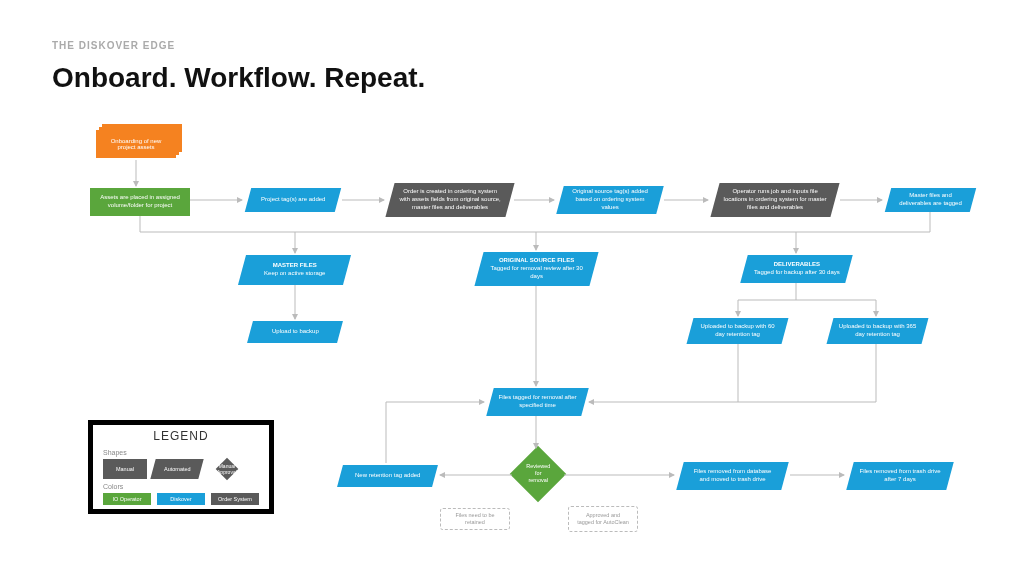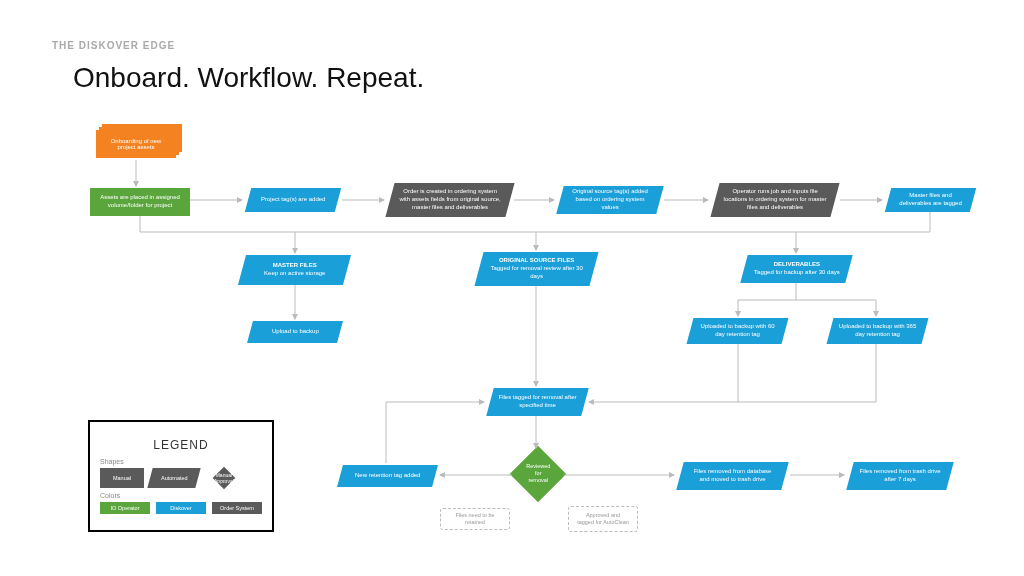--- a/index.html
+++ b/index.html
@@ -1,29 +1,29 @@
 <!DOCTYPE html>
 <html><head>
 <meta charset="utf-8">
 <style>
 * { box-sizing: border-box; margin: 0; padding: 0; }
 body { font-family: -apple-system, BlinkMacSystemFont, 'Segoe UI', Arial, sans-serif; background: #fff; width: 1024px; height: 576px; position: relative; overflow: hidden; }
 .eyebrow { position: absolute; top: 40px; left: 52px; color: #aaa; font-size: 10px; letter-spacing: 1px; font-weight: 700; }
-.title { position: absolute; top: 62px; left: 52px; font-size: 28px; font-weight: 400; color: #111; margin-left: 21px; }
+.title { position: absolute; top: 62px; left: 52px; font-size: 28px; font-weight: 700; color: #111; }
 .node { position: absolute; display: flex; align-items: center; justify-content: center; text-align: center; color: #fff; font-size: 6px; line-height: 1.3; padding: 4px 8px; }
 .para { transform: skewX(-15deg); }
 .para > span { transform: skewX(15deg); display: block; }
 .rect { }
 .blue { background: #1a9fd9; }
 .grey { background: #5a5a5a; }
 .green { background: #5aa63c; }
 .dashed { border: 1px dashed #bbb; color: #999; background: transparent; }
 .diamond { transform: rotate(45deg); }
 .diamond > span { transform: rotate(-45deg); display: block; }
-.legend { position: absolute; border: 2px solid #000000; background: #fff; padding: 16px 10px; }
+.legend { position: absolute; border: 5px solid #000000; background: #fff; padding: 4px 10px; }
 .legend h3 { font-size: 12px; font-weight: 400; text-align: center; letter-spacing: 1px; margin-bottom: 6px; color: #333; }
 .legend .sect { font-size: 7px; color: #888; margin: 4px 0 3px; }
 .legend .row { display: flex; gap: 6px; }
 .legend .chip { font-size: 5.5px; color: #fff; padding: 3px 6px; display: flex; align-items: center; justify-content: center; text-align: center; }
 .legend .chip.para { transform: skewX(-15deg); }
 .legend .chip.para > span { transform: skewX(15deg); }
 .legend .chip.dia { width: 16px; height: 16px; transform: rotate(45deg); }
 .legend .chip.dia > span { transform: rotate(-45deg); font-size: 5px; }
 svg.arrows { position: absolute; top: 0; left: 0; width: 1024px; height: 576px; pointer-events: none; }
 svg.arrows path, svg.arrows line { stroke: #bbb; stroke-width: 1; fill: none; }

